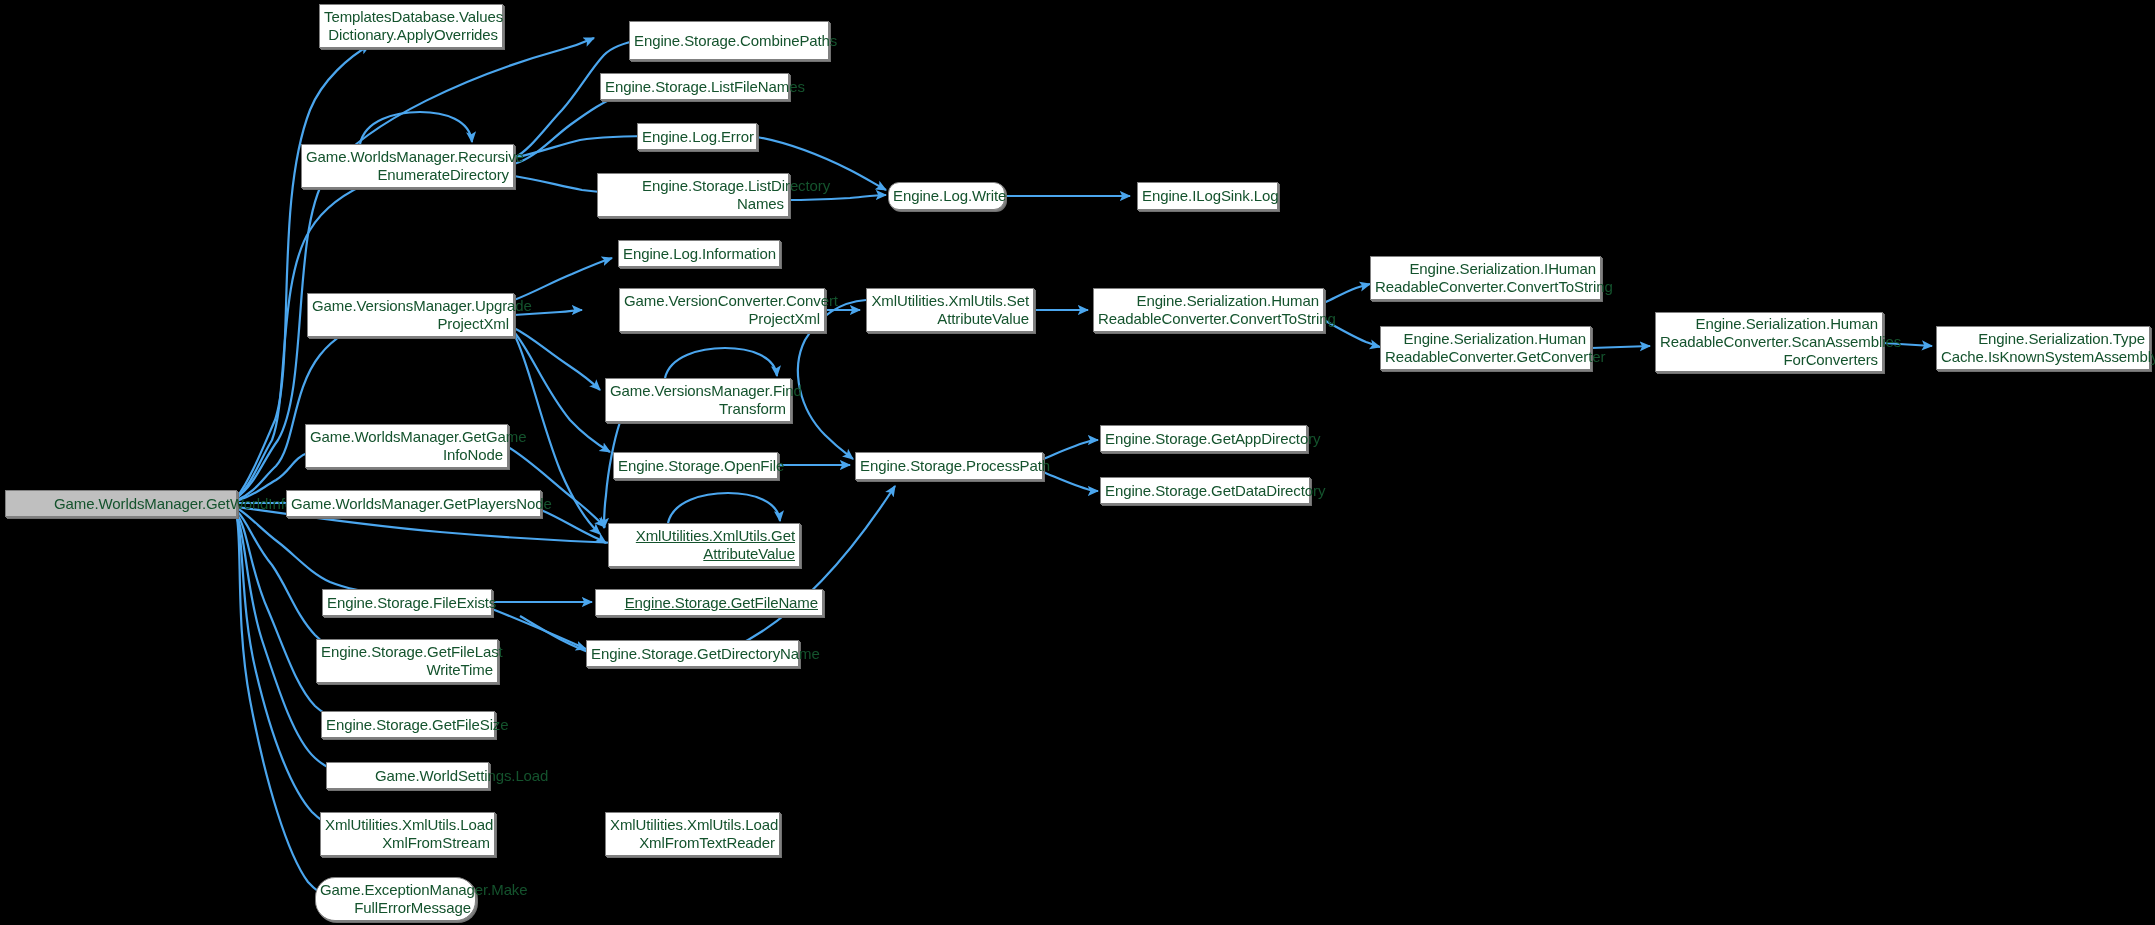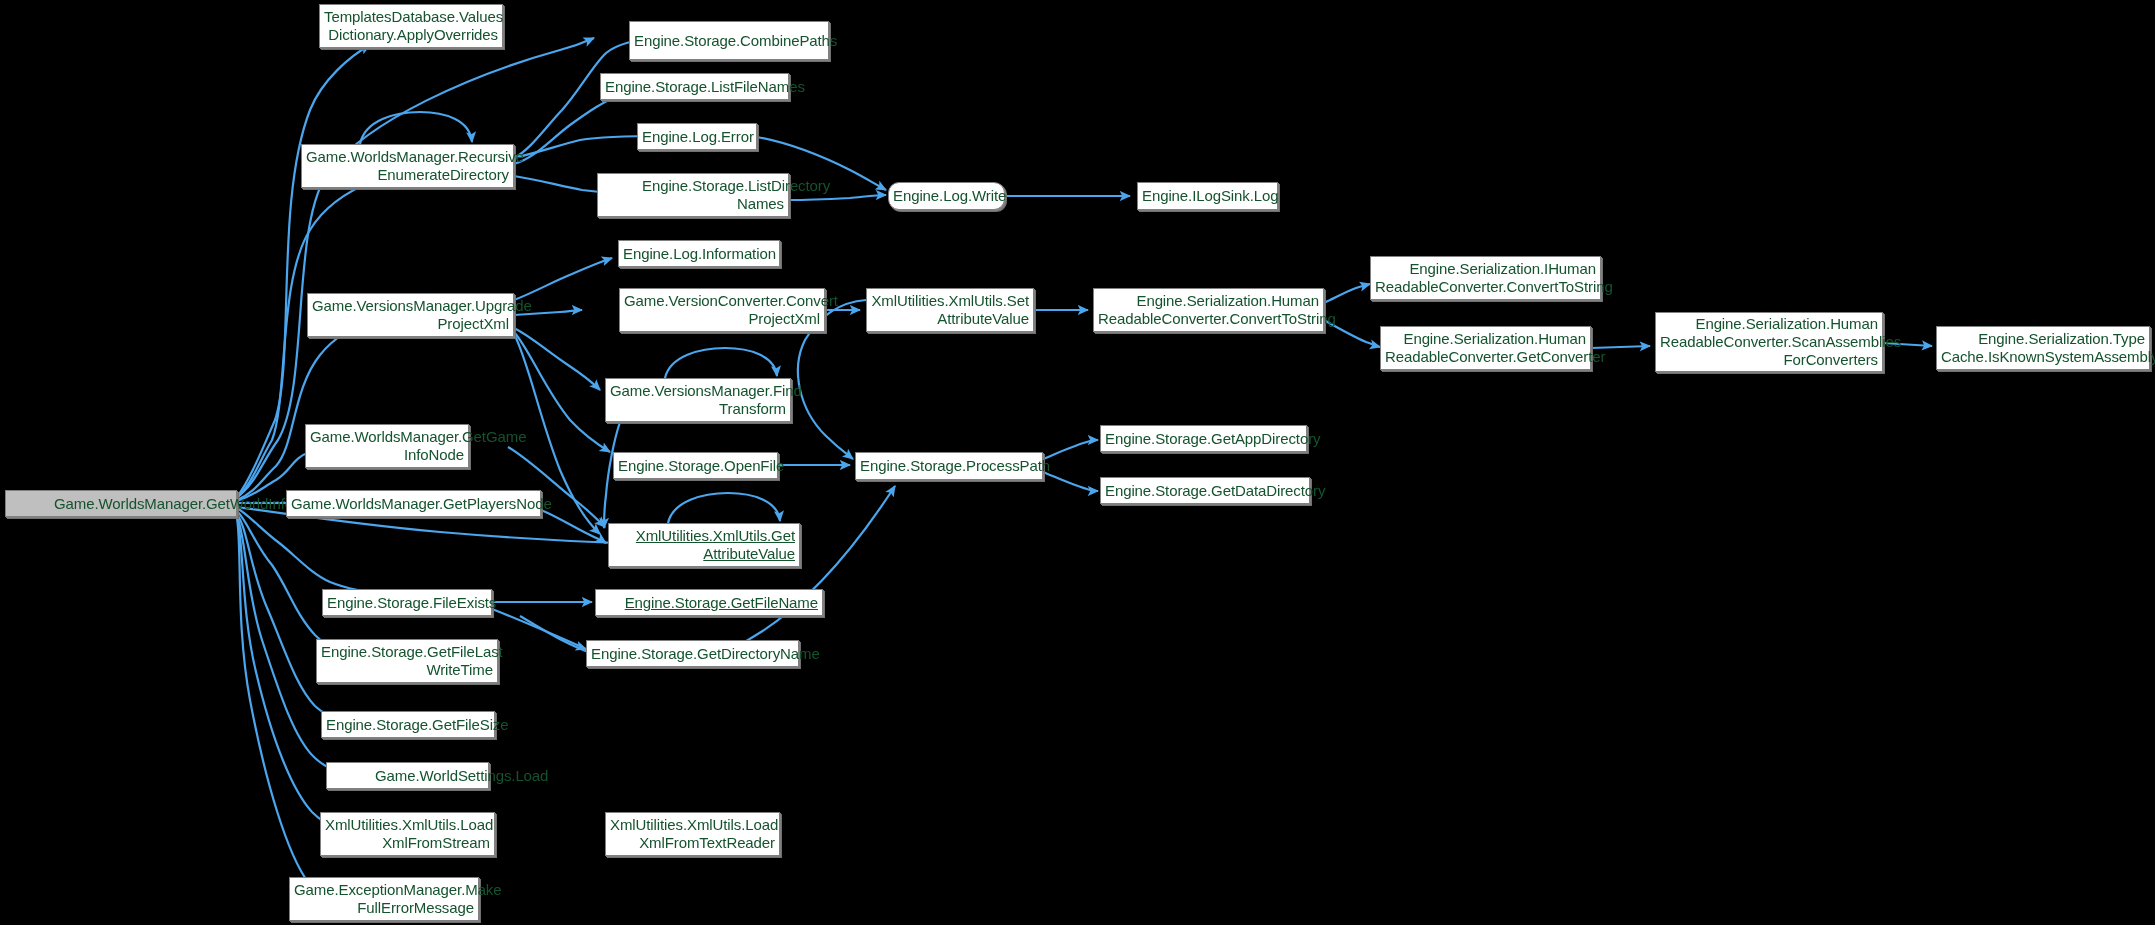--- a/index.html
+++ b/index.html
@@ -136,36 +136,36 @@
 ReadableConverter.ConvertToString</span></div>
       <div class="node-box" style="left: 1380px; top: 326px; width: 211px; height: 44px;"><span class="node-label">Engine.Serialization.Human
 ReadableConverter.GetConverter</span></div>
       <div class="node-box" style="left: 1655px; top: 312px; width: 228px; height: 60px;"><span class="node-label">Engine.Serialization.Human
 ReadableConverter.ScanAssemblies
 ForConverters</span></div>
       <div class="node-box" style="left: 1936px; top: 326px; width: 214px; height: 44px;"><span class="node-label">Engine.Serialization.Type
 Cache.IsKnownSystemAssembly</span></div>
       <div class="node-box" style="left: 605px; top: 378px; width: 186px; height: 44px;"><span class="node-label">Game.VersionsManager.Find
 Transform</span></div>
-      <div class="node-box" style="left: 305px; top: 424px; width: 164px; height: 44px;"><span class="node-label">Game.WorldsManager.GetGame
+      <div class="node-box" style="left: 305px; top: 424px; width: 203px; height: 44px;"><span class="node-label">Game.WorldsManager.GetGame
 InfoNode</span></div>
       <div class="node-box" style="left: 613px; top: 452px; width: 165px; height: 27px;"><span class="node-label">Engine.Storage.OpenFile</span></div>
       <div class="node-box" style="left: 855px; top: 452px; width: 188px; height: 28px;"><span class="node-label">Engine.Storage.ProcessPath</span></div>
       <div class="node-box" style="left: 1100px; top: 425px; width: 207px; height: 27px;"><span class="node-label">Engine.Storage.GetAppDirectory</span></div>
       <div class="node-box" style="left: 1100px; top: 477px; width: 210px; height: 27px;"><span class="node-label">Engine.Storage.GetDataDirectory</span></div>
       <div class="node-box" style="left: 286px; top: 490px; width: 255px; height: 27px;"><span class="node-label">Game.WorldsManager.GetPlayersNode</span></div>
       <div class="node-box" style="left: 608px; top: 523px; width: 192px; height: 44px; text-decoration: underline;"><span class="node-label">XmlUtilities.XmlUtils.Get
 AttributeValue</span></div>
       <div class="node-box" style="left: 322px; top: 589px; width: 170px; height: 27px;"><span class="node-label">Engine.Storage.FileExists</span></div>
       <div class="node-box" style="left: 595px; top: 589px; width: 228px; height: 27px; text-decoration: underline;"><span class="node-label">Engine.Storage.GetFileName</span></div>
       <div class="node-box" style="left: 316px; top: 639px; width: 182px; height: 44px;"><span class="node-label">Engine.Storage.GetFileLast
 WriteTime</span></div>
       <div class="node-box" style="left: 586px; top: 640px; width: 213px; height: 27px;"><span class="node-label">Engine.Storage.GetDirectoryName</span></div>
       <div class="node-box" style="left: 321px; top: 711px; width: 174px; height: 27px;"><span class="node-label">Engine.Storage.GetFileSize</span></div>
       <div class="node-box" style="left: 326px; top: 762px; width: 163px; height: 27px; padding-left: 48px;"><span class="node-label">Game.WorldSettings.Load</span></div>
       <div class="node-box" style="left: 320px; top: 812px; width: 175px; height: 44px;"><span class="node-label">XmlUtilities.XmlUtils.Load
 XmlFromStream</span></div>
       <div class="node-box" style="left: 605px; top: 812px; width: 175px; height: 44px;"><span class="node-label">XmlUtilities.XmlUtils.Load
 XmlFromTextReader</span></div>
-      <div class="node-box" style="left: 289px; top: 877px; width: 190px; height: 44px;"><span class="node-label">Game.ExceptionManager.Make
+      <div class="node-box" style="left: 315px; top: 877px; width: 161px; height: 44px; border-radius: 20px;"><span class="node-label">Game.ExceptionManager.Make
 FullErrorMessage</span></div>
     </div>
 </div>
 
 </body></html>

